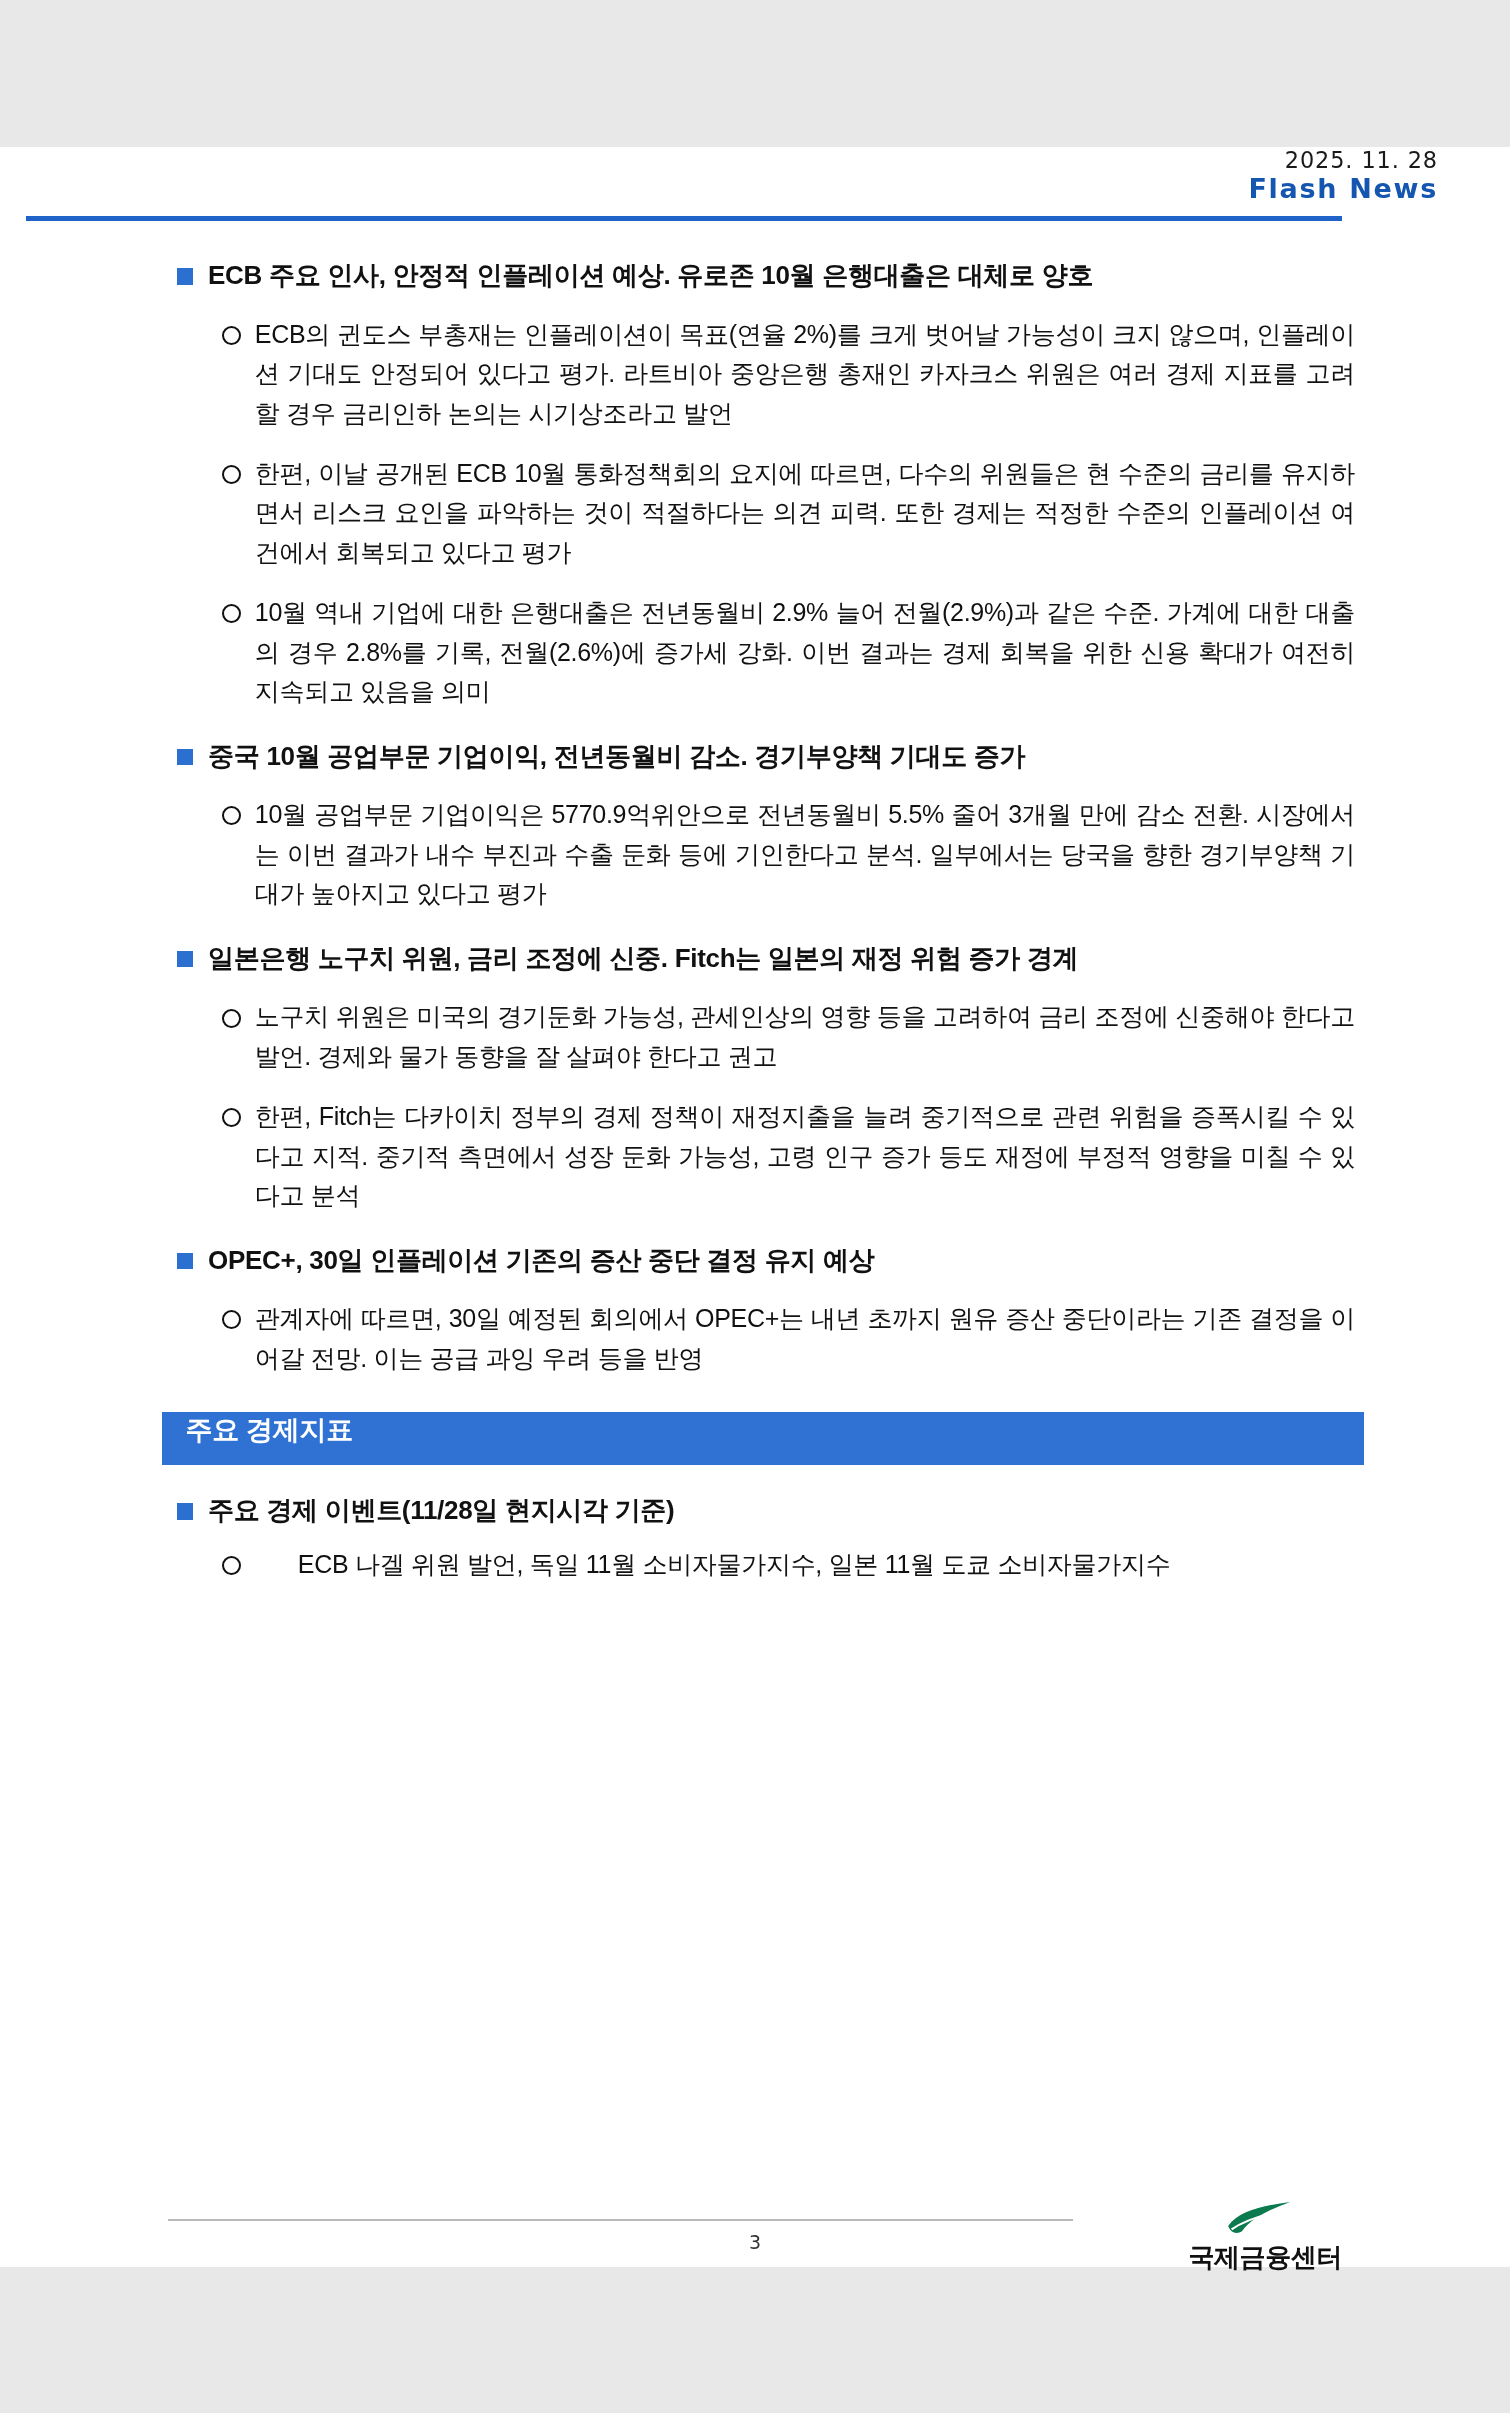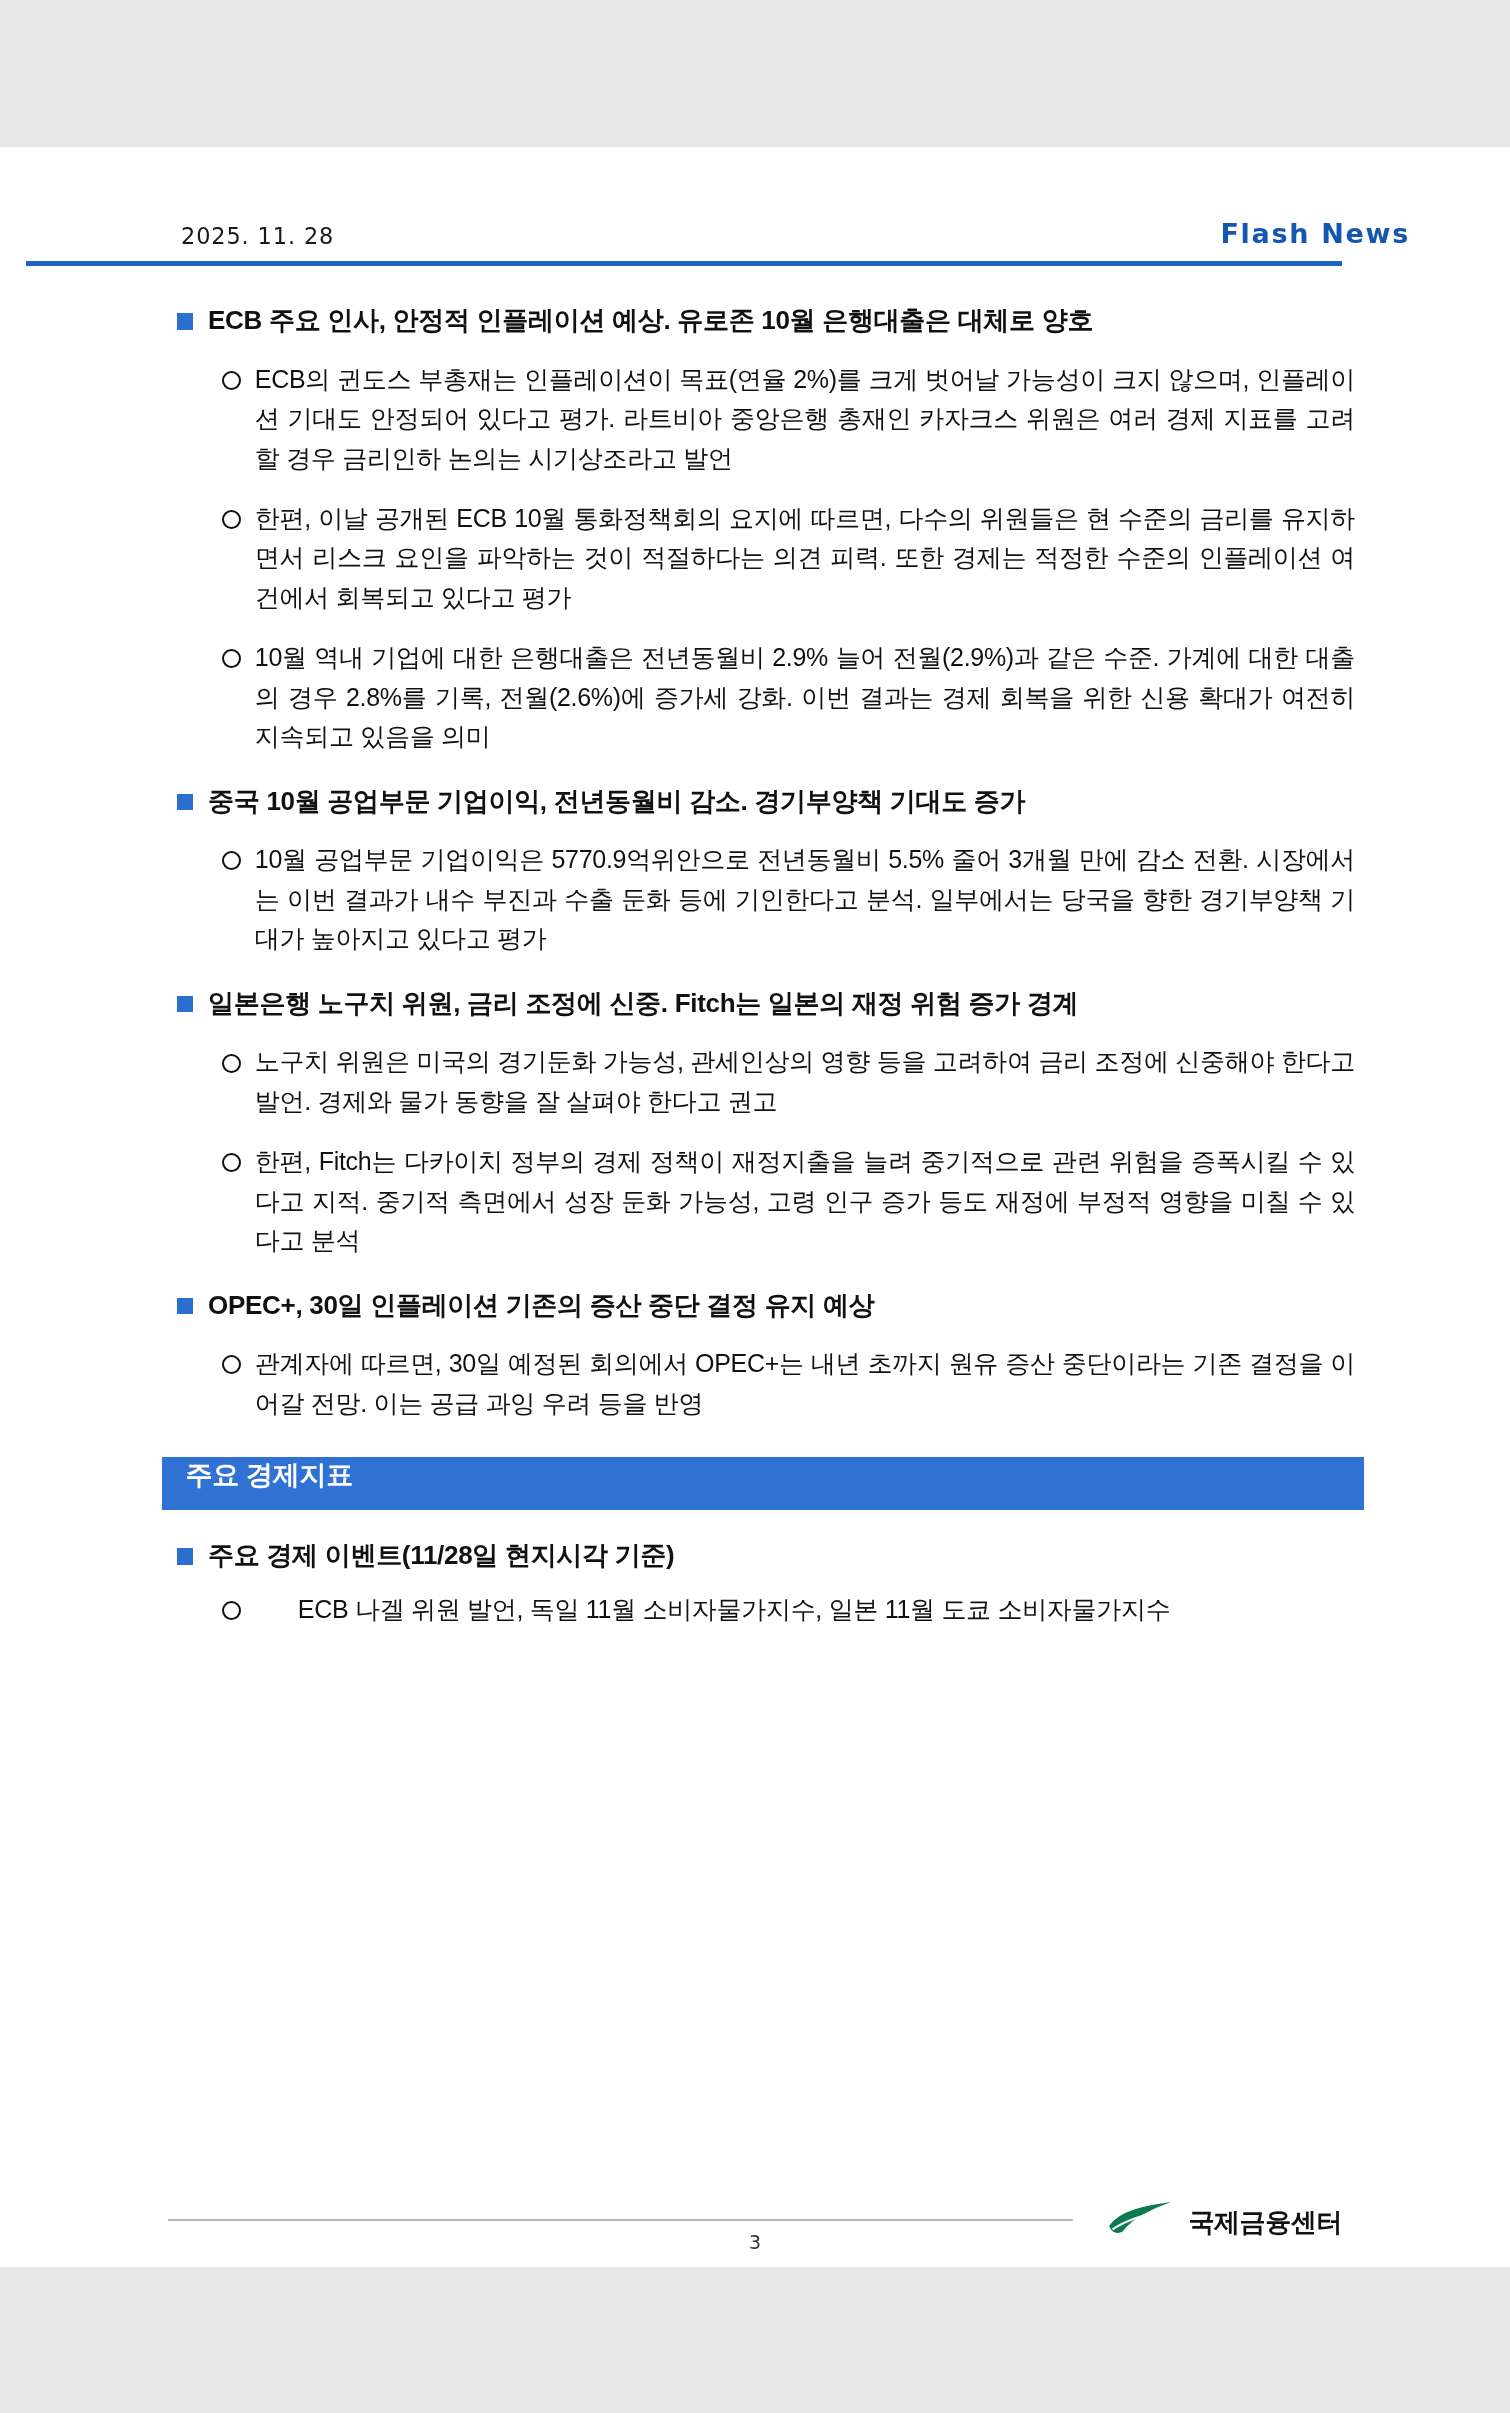--- a/index.html
+++ b/index.html
@@ -16,25 +16,25 @@
     position: absolute;
     left: 0;
     top: 147px;
     width: 1510px;
     height: 2120px;
     background: #ffffff;
     box-sizing: border-box;
   }
   .header {
     position: relative;
-    margin: 0 100px 0 181px;
-    padding-top: 71px;
+    margin: 0 72px 0 181px;
     display: flex;
     align-items: flex-end;
     justify-content: space-between;
+    flex-direction: column;
   }
   .header-date {
     font-size: 22.4px;
     letter-spacing: 0.9px;
     color: #1a1a1a;
     font-family: "DejaVu Sans", sans-serif;
   }
   .header-title {
     font-size: 27px;
     font-weight: bold;
@@ -132,21 +132,22 @@
     text-align: center;
     font-size: 19px;
     color: #333;
     font-family: "DejaVu Sans", sans-serif;
   }
   .logo {
     position: absolute;
     right: 168px;
     top: 0;
     display: flex;
-    align-items: flex-end;
+    align-items: center;
+    flex-direction: column;
   }
   .logo-mark {
     width: 74px;
     height: 40px;
     margin-right: 10.3px;
     position: relative;
   }
   .logo-text {
     font-size: 26px;
     font-weight: bold;

